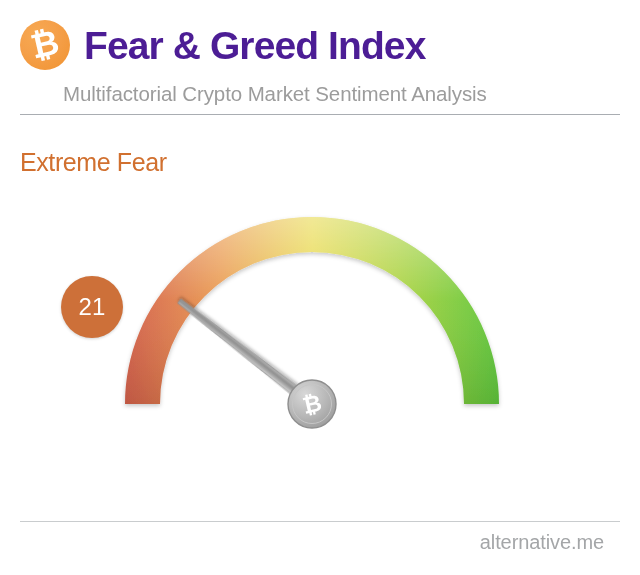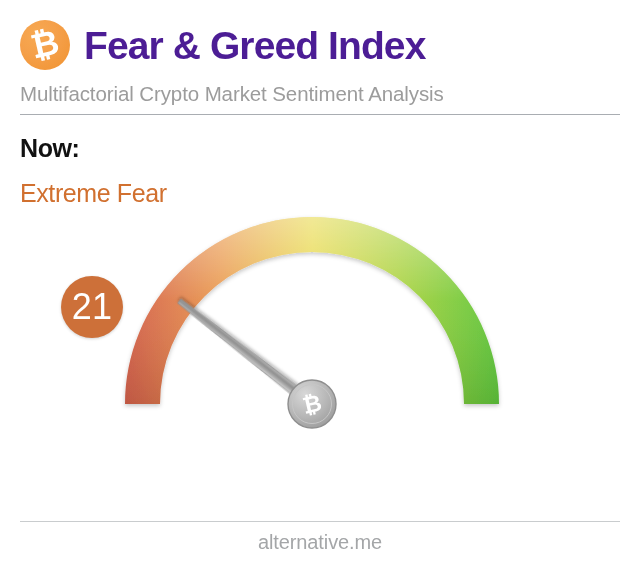--- a/index.html
+++ b/index.html
@@ -59,20 +59,21 @@
     line-height: 1;
     white-space: nowrap;
   }
   #page-subtitle {
     margin-top: 9px;
     font-size: 20.5px;
     color: #9c9c9c;
     letter-spacing: -0.1px;
     line-height: 1.1;
     white-space: nowrap;
+    margin-left: 43px;
   }
   #header-divider {
     position: absolute;
     left: 20px;
     top: 114px;
     width: 600px;
     height: 1px;
     background: #a9adb2;
   }
 
@@ -117,42 +118,42 @@
     width: 62px;
     height: 62px;
     border-radius: 50%;
     display: flex;
     align-items: center;
     justify-content: center;
     box-shadow: 0 1px 3px rgba(0,0,0,0.18);
   }
   #score-badge-value {
     color: #ffffff;
-    font-size: 36px;
+    font-size: 24px;
     line-height: 1;
     letter-spacing: 0.2px;
   }
 
   
   #footer-divider {
     position: absolute;
     left: 20px;
     top: 521px;
     width: 600px;
     height: 1px;
     background: #c9ccce;
   }
   #footer {
     position: absolute;
-    left: 20px;
+    left: 4px;
     top: 531px;
     width: 600px;
     display: flex;
     align-items: center;
-    justify-content: center;
+    justify-content: flex-end;
   }
   #footer-source,
   #footer-updated {
     font-size: 20px;
     color: #a4a6a8;
     letter-spacing: -0.1px;
     white-space: nowrap;
   }
 </style>
 </head>
@@ -165,21 +166,20 @@
       <div id="btc-logo">
         <span id="btc-logo-glyph">₿</span>
       </div>
       <div id="page-title">Fear &amp; Greed Index</div>
     </div>
     <div id="page-subtitle">Multifactorial Crypto Market Sentiment Analysis</div>
   </div>
   <div id="header-divider"></div>
 
   <div id="status-block">
-    <div id="status-now-label">Now:</div>
     <div id="status-value" style="color: rgb(209, 112, 47);">Extreme Fear</div>
   </div>
 
   <div id="gauge-wrap">
     <svg id="gauge-svg" width="640" height="310" viewBox="0 0 640 310">
       <defs>
         <linearGradient id="arcGrad" gradientUnits="userSpaceOnUse" x1="125" y1="214" x2="500" y2="214">
           <stop id="gstop0" offset="0" stop-color="#d4604a"></stop>
           <stop id="gstop25" offset="0.26" stop-color="#ea9b4f"></stop>
           <stop id="gstop50" offset="0.5" stop-color="#e8d94a"></stop>

